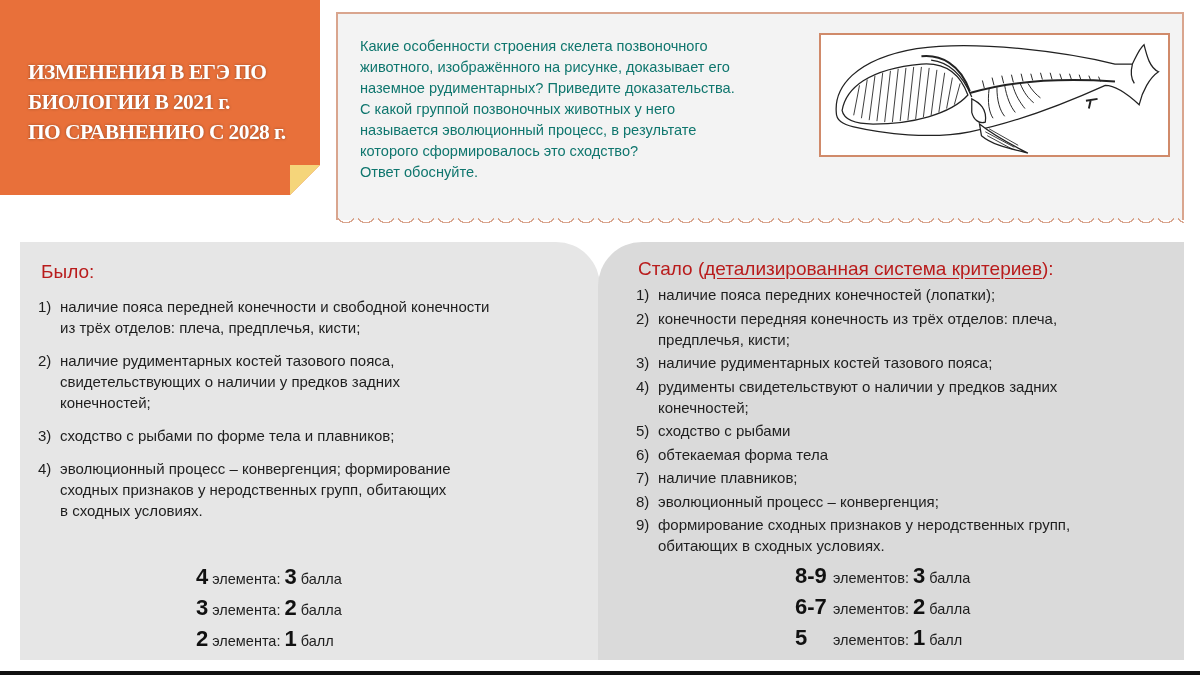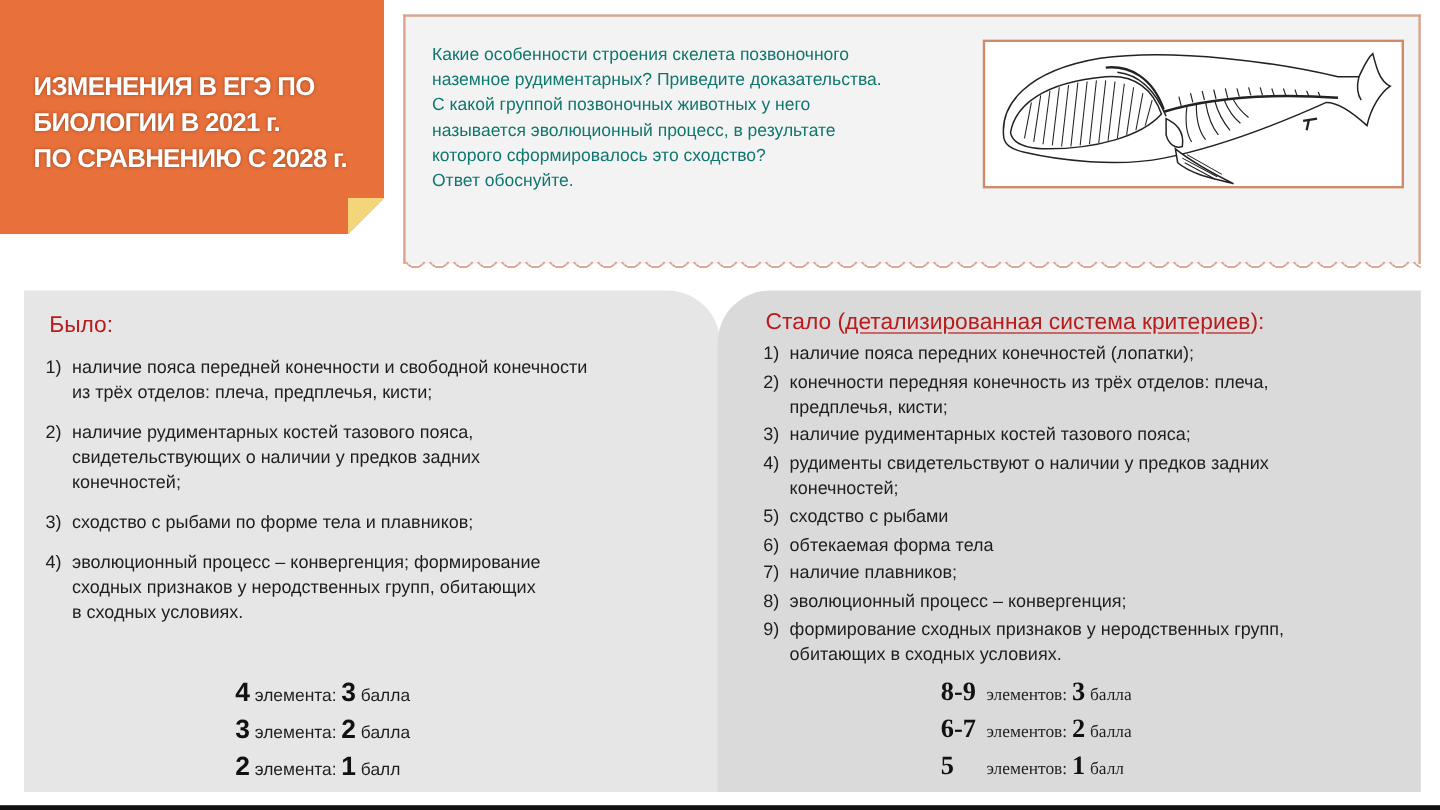--- a/index.html
+++ b/index.html
@@ -14,20 +14,21 @@
   .title-fold {
     position: absolute; left: 290px; top: 165px; width: 30px; height: 30px;
     background: #f5d57a;
     clip-path: polygon(0 0, 100% 0, 0 100%);
   }
   .title-text {
     position: absolute; left: 28px; top: 57px; width: 290px;
     color: #ffffff; font-weight: bold; font-size: 21.5px; line-height: 30px;
     letter-spacing: -0.6px;
     text-shadow: 0 0 3px rgba(0,0,0,0.35);
+    font-family: Liberation Serif, serif;
   }
   .title-text div { white-space: nowrap; }
 
   .question-card {
     position: absolute; left: 336px; top: 12px; width: 848px; height: 208px;
     background: #f3f3f3;
     border: 2px solid #d9a58e;
     border-bottom: none;
   }
   .question-card::after {
@@ -65,21 +66,21 @@
 
   .crit-item { display: flex; line-height: 21px; }
   .panel-before .crit-item { margin-bottom: 12px; }
   .panel-after .crit-item { margin-bottom: 2.5px; }
   .crit-num { width: 22px; flex: none; }
   .crit-text { flex: 1; }
   .crit-text div { white-space: nowrap; }
 
   .scoring { position: absolute; }
   .panel-before .scoring { left: 176px; top: 322px; }
-  .panel-after .scoring { left: 186px; top: 321px; font-family: Liberation Serif, serif; }
+  .panel-after .scoring { left: 197px; top: 321px; }
   .score-row { height: 31px; display: flex; align-items: baseline; white-space: nowrap; }
   .score-big { font-weight: bold; font-size: 22px; color: #111; }
   .score-small { font-size: 14.5px; color: #1e1e1e; }
   .gap { display: inline-block; width: 4px; }
   .range-cell { display: inline-block; min-width: 38px; }
 
   .bottom-strip { position: absolute; left: 0; top: 671px; width: 1200px; height: 4px; background: #111; }
 </style>
 </head>
 <body>
@@ -88,20 +89,21 @@
 <div class="title-fold"></div>
 <div class="title-text">
   <div>ИЗМЕНЕНИЯ В ЕГЭ ПО</div>
   <div>БИОЛОГИИ В 2021 г.</div>
   <div>ПО СРАВНЕНИЮ С 2028 г.</div>
 </div>
 
 <div class="question-card">
   <div class="question-text">
     <div>Какие особенности строения скелета позвоночного</div>
+    <div>животного, изображённого на рисунке, доказывает его</div>
     <div>наземное рудиментарных? Приведите доказательства.</div>
     <div>С какой группой позвоночных животных у него</div>
     <div>называется эволюционный процесс, в результате</div>
     <div>которого сформировалось это сходство?</div>
     <div>Ответ обоснуйте.</div>
   </div>
 
   <div class="whale-frame">
     <svg viewBox="0 0 351 124" fill="none" stroke="#222" stroke-width="1.3">
 

